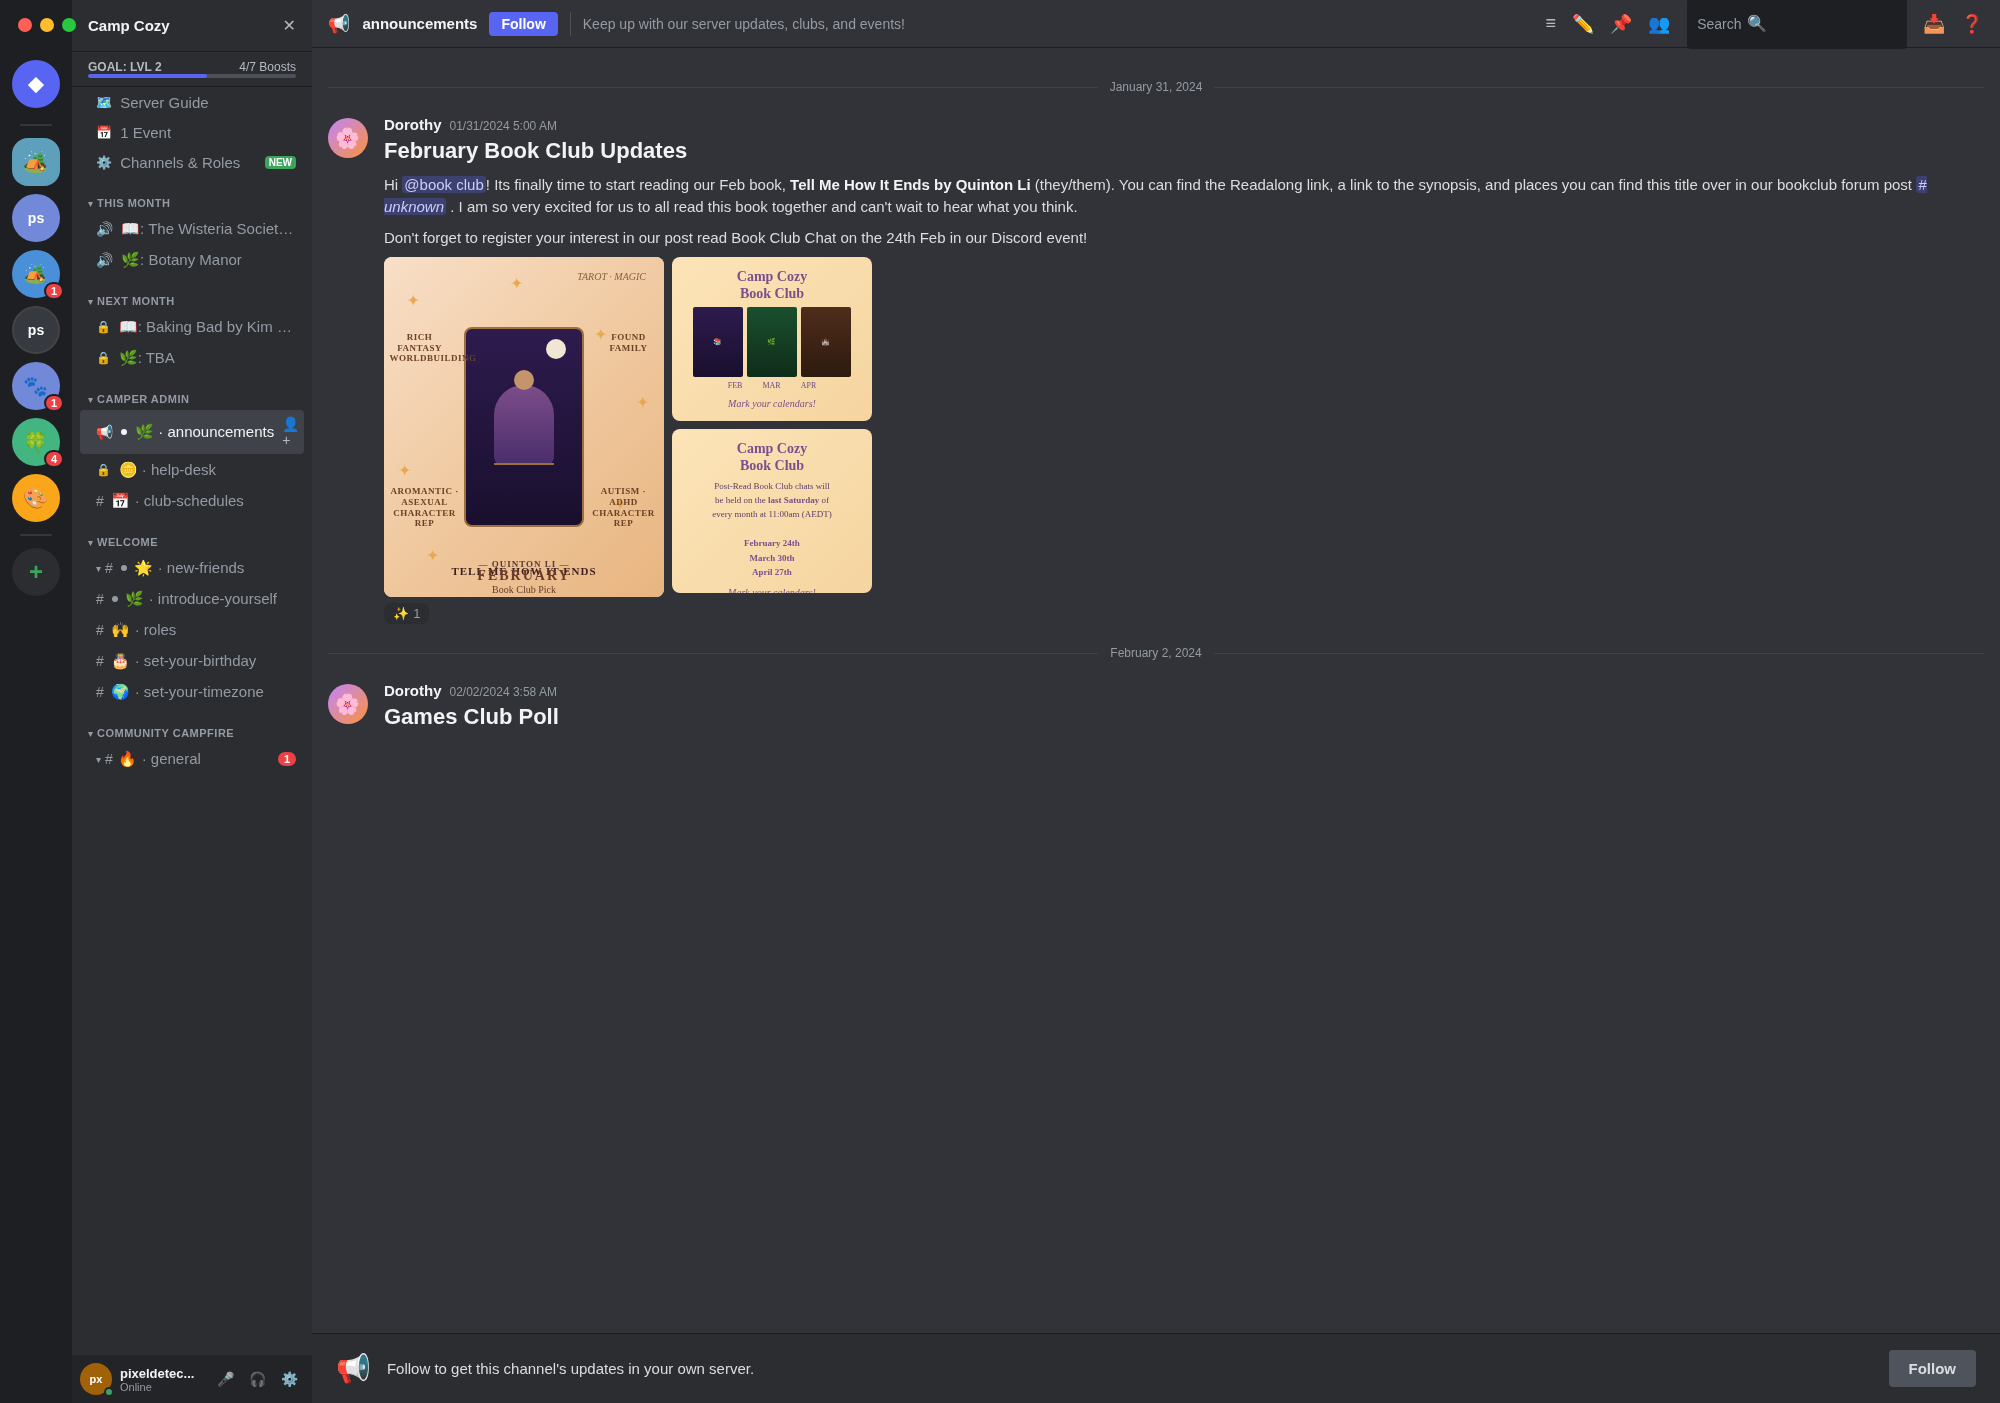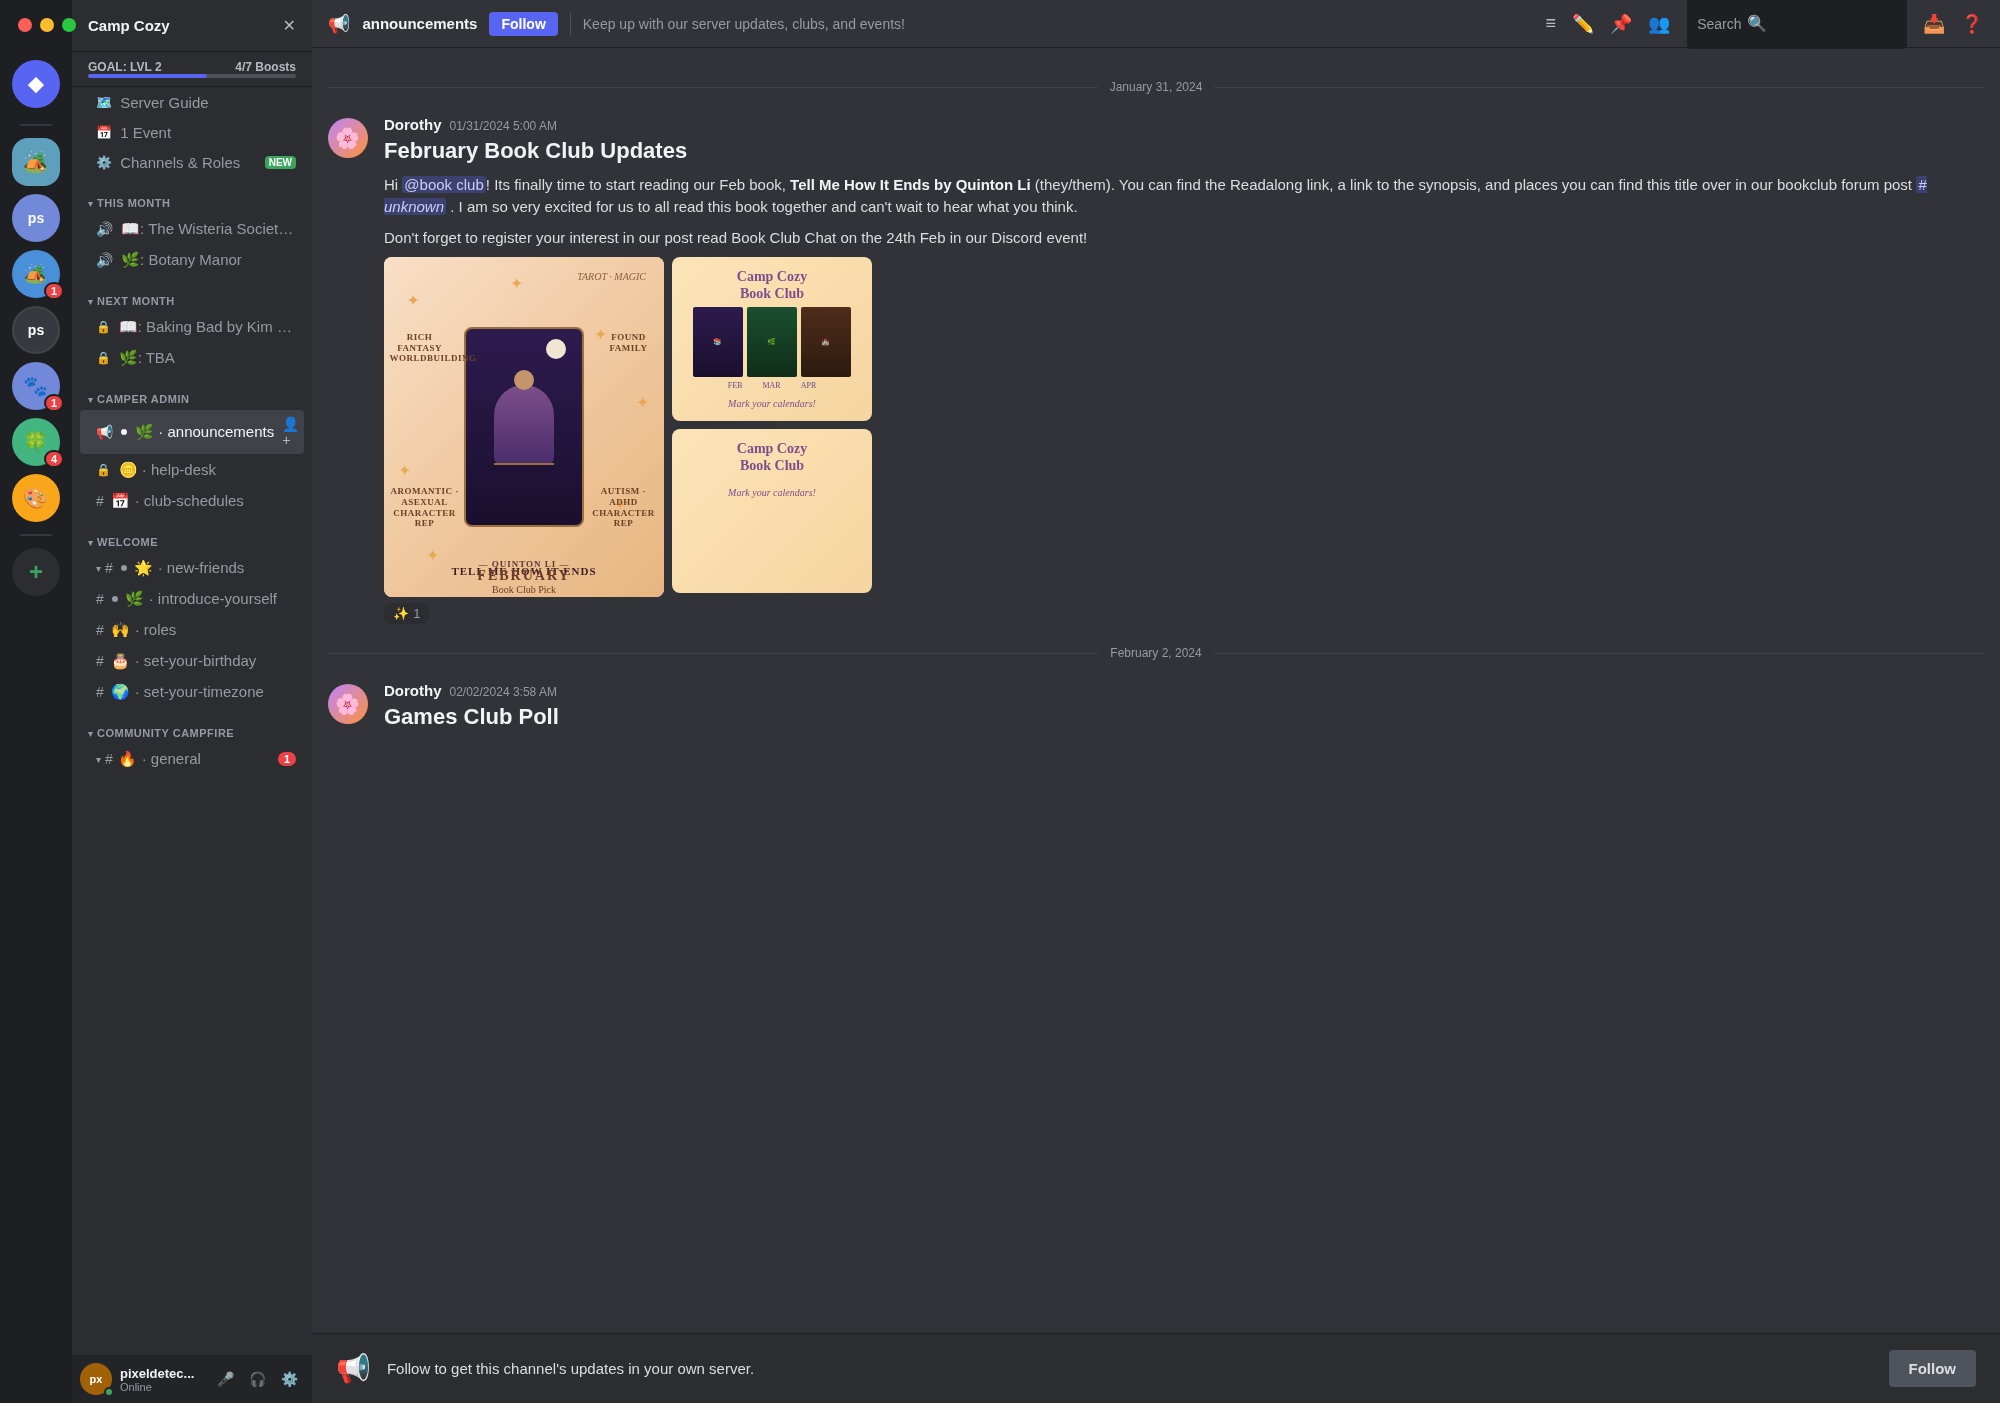--- a/index.html
+++ b/index.html
@@ -145,21 +145,20 @@
       justify-content: space-between;
     }
     .boost-label {
       font-size: 12px;
       font-weight: 700;
       color: #b5bac1;
     }
     .boost-count {
       font-size: 12px;
       color: #b5bac1;
-      font-weight: bold;
     }
     .boost-progress {
       height: 4px;
       background: #4e5058;
       border-radius: 2px;
       overflow: hidden;
     }
     .boost-progress-fill {
       height: 100%;
       background: #5865f2;
@@ -1066,20 +1065,28 @@
                   <span style="font-size:8px;color:#6b4a8c;font-family:serif;">MAR</span>
                   <span style="font-size:8px;color:#6b4a8c;font-family:serif;">APR</span>
                 </div>
                 <div class="bookclub-footer">Mark your calendars!</div>
               </div>
             </div>
 
             <div class="attachment-img-wide">
               <div class="bookclub-img-2" style="width:100%;height:100%;">
                 <div class="bookclub-title">Camp Cozy<br>Book Club</div>
+                <div class="schedule-text">
+                  Post-Read Book Club chats will<br>
+                  be held on the <span class="schedule-bold">last Saturday</span> of<br>
+                  every month at 11:00am (AEDT)<br><br>
+                  <span class="schedule-bold">February 24th</span><br>
+                  <span class="schedule-bold">March 30th</span><br>
+                  <span class="schedule-bold">April 27th</span>
+                </div>
                 <div class="bookclub-footer">Mark your calendars!</div>
               </div>
             </div>
           </div>
         </div>
 
         <div class="message-reactions">
           <div class="reaction">
             <span>✨</span>
             <span class="reaction-count">1</span>

